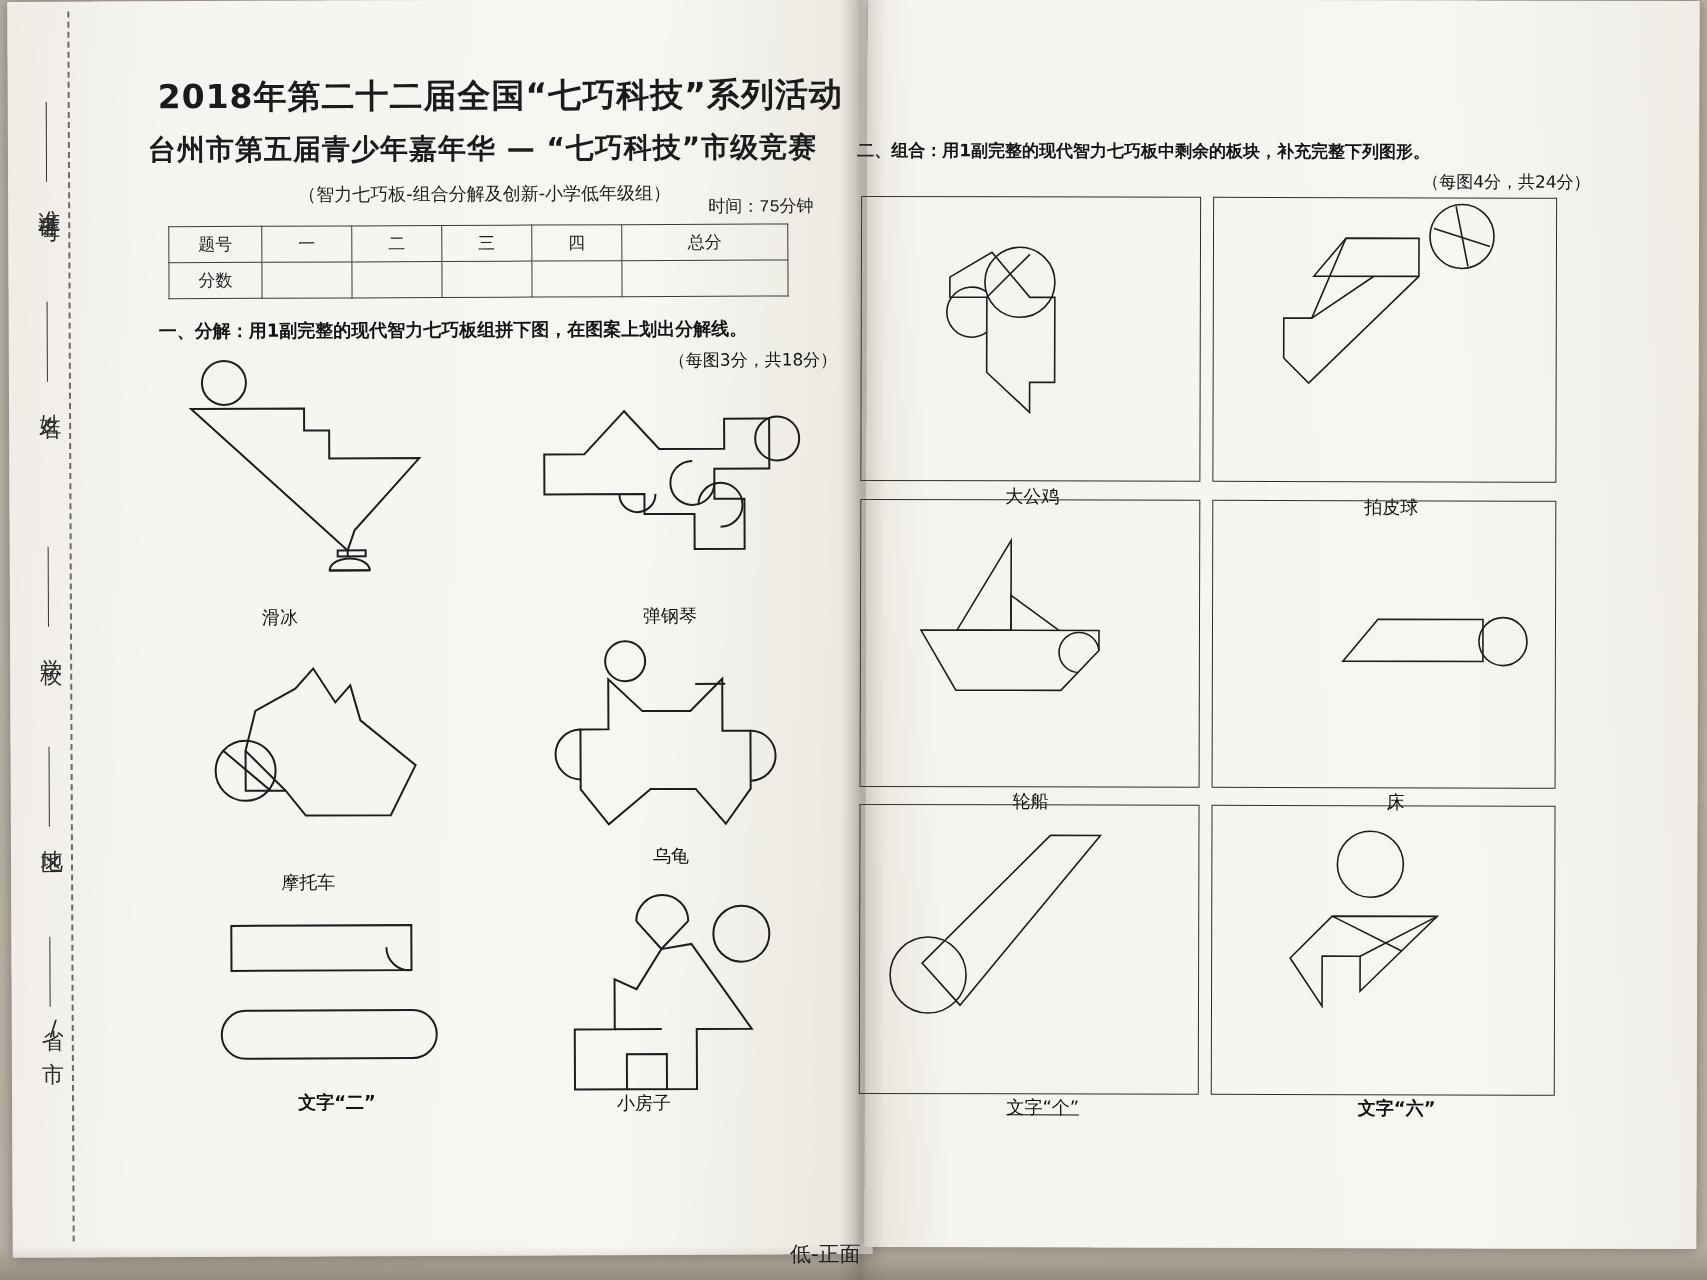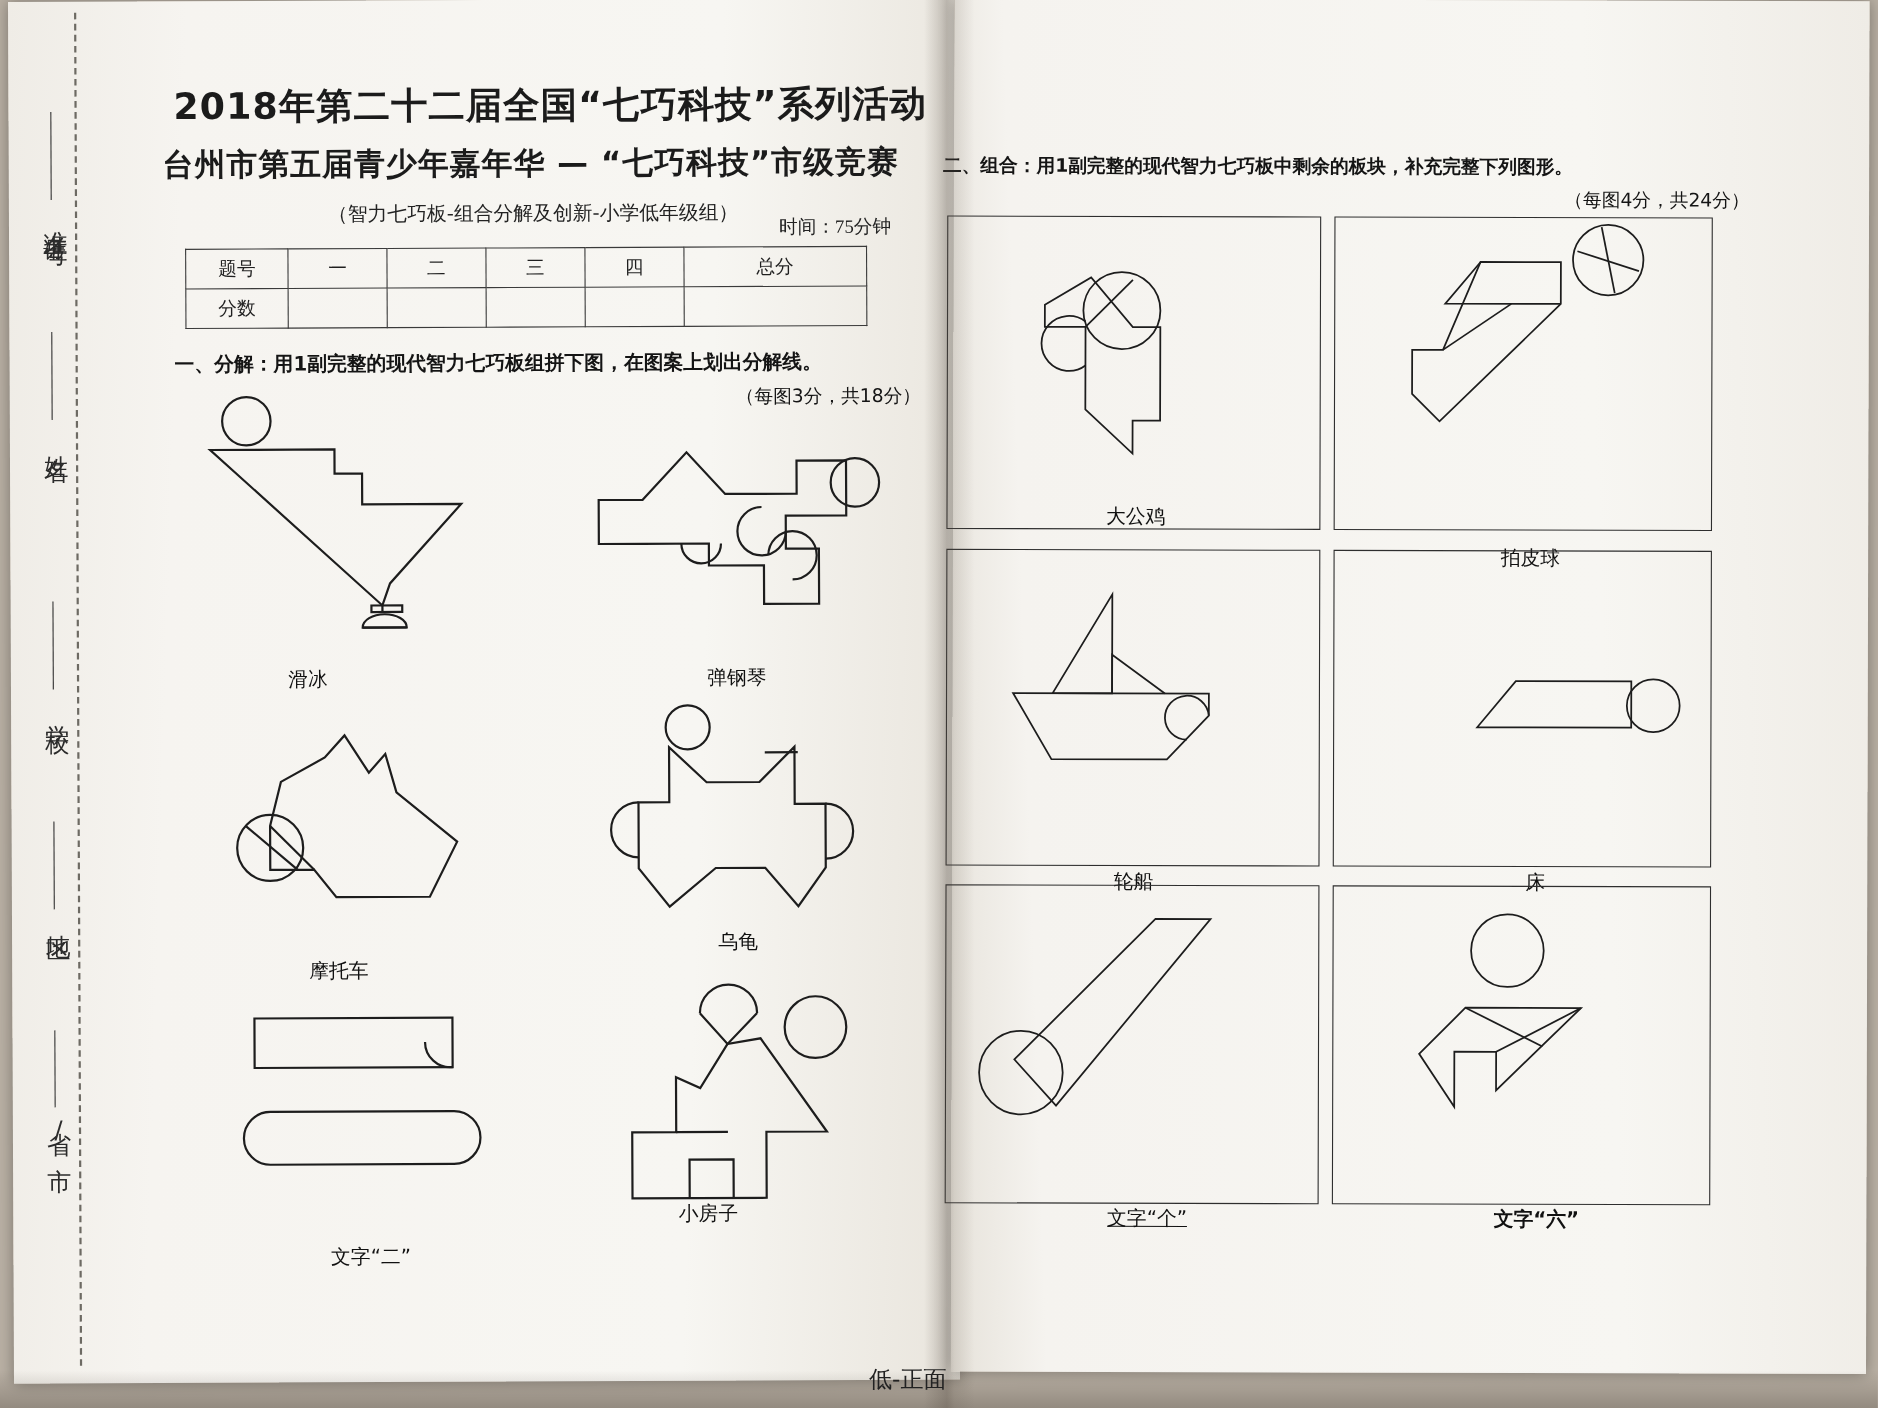--- a/index.html
+++ b/index.html
@@ -62,21 +62,21 @@
     position:absolute;left:140px;top:130px;width:700px;
     font-size:28px;font-weight:bold;letter-spacing:1px;color:#1b1b1b;
     font-family:"DejaVu Sans",sans-serif;white-space:nowrap;
   }
   .subtitle{
     position:absolute;left:290px;top:182px;font-size:18px;color:#222;
     font-family:"DejaVu Sans",sans-serif;
   }
   .timelimit{
     position:absolute;left:700px;top:196px;font-size:17px;color:#222;
-    font-family:Liberation Serif, serif;
+    font-family:Liberation Mono, monospace;
   }
   table.scoretable{
     position:absolute;left:160px;top:225px;border-collapse:collapse;
     width:620px;font-family:"DejaVu Sans",sans-serif;
   }
   table.scoretable td{
     border:1px solid #3a3a3a;height:33px;text-align:center;font-size:17px;color:#1f1f1f;
   }
   table.scoretable td.head{width:90px;}
   .sec-head{
@@ -196,21 +196,21 @@
   </div>
   <div class="fig-caption" style="left:595px;top:845px;width:130px;">乌龟</div>
 
   <div class="figure" style="left:200px;top:915px;">
     <svg width="240" height="160" viewBox="0 0 240 160">
       <path class="stroke" d="M20,10 L200,10 L200,55 L40,55 L20,55 Z"></path>
       <path class="stroke" d="M175,32 a23,23 0 0 0 25,23"></path>
       <rect class="stroke" x="10" y="95" width="215" height="48" rx="24"></rect>
     </svg>
   </div>
-  <div class="fig-caption" style="left:245px;top:1130px;width:160px;">文字“二”</div>
+  <div class="fig-caption" style="left:245px;top:1090px;width:160px;font-weight:bold;">文字“二”</div>
 
   <div class="figure" style="left:555px;top:900px;">
     <svg width="230" height="200" viewBox="0 0 230 200">
       <path class="stroke" d="M95,50 L70,90 L48,80 L48,130 L8,130 L8,190 L130,190 L130,130 L185,130 L125,45 Z"></path>
       <path class="stroke" d="M70,22 a26,26 0 0 1 52,0"></path>
       <path class="stroke" d="M70,22 L95,50 L122,22"></path>
       <circle class="stroke" cx="175" cy="35" r="28"></circle>
       <path class="stroke" d="M48,130 L95,130"></path>
       <path class="stroke" d="M60,190 L60,155 L100,155 L100,190"></path>
     </svg>
@@ -225,21 +225,21 @@
   <div class="sec-sub" style="left:555px;top:170px;">（每图4分，共24分）</div>
 
   <div class="qbox" style="left:-6px;top:197px;width:338px;height:283px;">
     <svg width="338" height="283" viewBox="0 0 338 283">
       <circle class="strokeThin" cx="158" cy="85" r="35"></circle>
       <path class="strokeThin" d="M88,80 L130,55 L168,100 L193,100 L193,185 L168,185 L168,215 L125,175 L125,100 L88,100 Z"></path>
       <path class="strokeThin" d="M125,100 L168,57"></path>
       <path class="strokeThin" d="M125,135 a25,25 0 1 1 0,-40"></path>
     </svg>
   </div>
-  <div class="fig-caption" style="left:106px;top:458px;width:120px;">大公鸡</div>
+  <div class="fig-caption" style="left:106px;top:485px;width:120px;">大公鸡</div>
 
   <div class="qbox" style="left:346px;top:197px;width:342px;height:283px;">
     <svg width="342" height="283" viewBox="0 0 342 283">
       <circle class="strokeThin" cx="248" cy="38" r="32"></circle>
       <path class="strokeThin" d="M220,30 L276,48"></path>
       <path class="strokeThin" d="M242,8 L254,68"></path>
       <path class="strokeThin" d="M132,40 L205,40 L205,78 L95,185 L70,160 L70,120 L98,120 Z"></path>
       <path class="strokeThin" d="M132,40 L100,78 L205,78"></path>
       <path class="strokeThin" d="M98,120 L160,78"></path>
     </svg>

